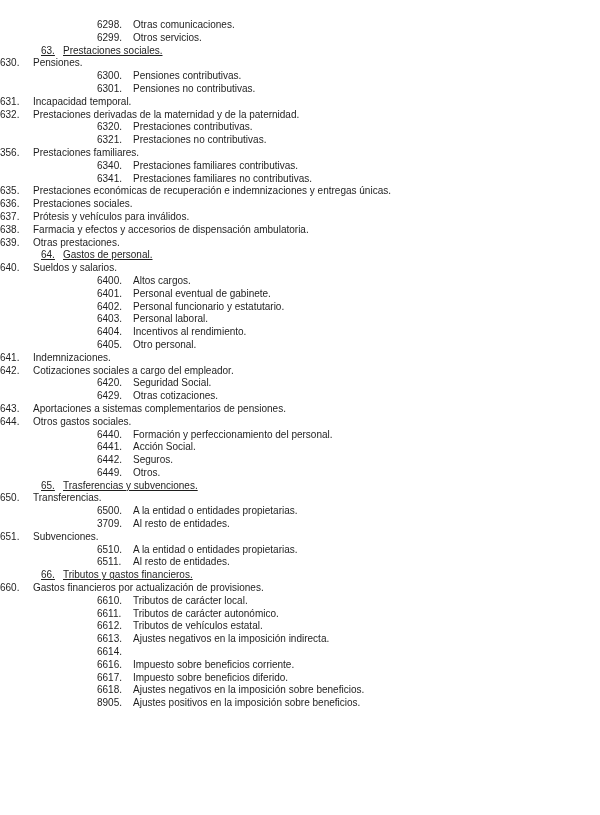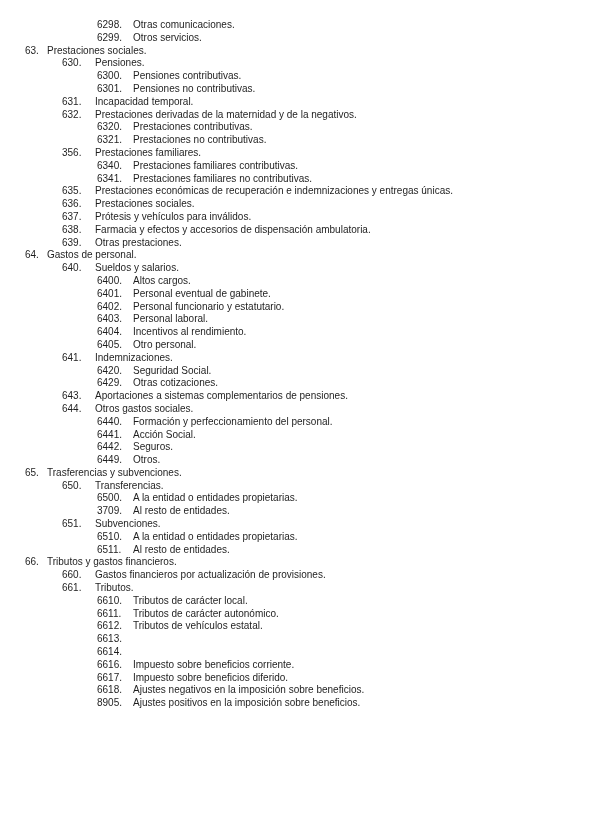--- a/index.html
+++ b/index.html
@@ -29,23 +29,23 @@
     line-height: 12.8px;
     white-space: nowrap;
   }
   .row .code {
     flex: 0 0 auto;
   }
   .row .label {
     flex: 0 0 auto;
   }
   
-  .row.lv1 { padding-left: 25px; }
+  .row.lv1 { padding-left: 41px; text-decoration: underline; }
   .row.lv1 .code { width: 22px; }
-  .row.lv2 { padding-left: 62px; }
+  .row.lv2 { }
   .row.lv2 .code { width: 33px; }
   .row.lv3 { padding-left: 97px; }
   .row.lv3 .code { width: 36px; }
 </style>
 </head>
 <body>
 
 <main class="page">
   <div class="code-list">
   <div class="row lv3">
@@ -78,21 +78,21 @@
     <span class="label">Pensiones no contributivas.</span>
   </div>
 
   <div class="row lv2">
     <span class="code">631.</span>
     <span class="label">Incapacidad temporal.</span>
   </div>
 
   <div class="row lv2">
     <span class="code">632.</span>
-    <span class="label">Prestaciones derivadas de la maternidad y de la negativos.</span>
+    <span class="label">Prestaciones derivadas de la maternidad y de la paternidad.</span>
   </div>
 
   <div class="row lv3">
     <span class="code">6320.</span>
     <span class="label">Prestaciones contributivas.</span>
   </div>
 
   <div class="row lv3">
     <span class="code">6321.</span>
     <span class="label">Prestaciones no contributivas.</span>
@@ -176,20 +176,24 @@
   <div class="row lv3">
     <span class="code">6405.</span>
     <span class="label">Otro personal.</span>
   </div>
 
   <div class="row lv2">
     <span class="code">641.</span>
     <span class="label">Indemnizaciones.</span>
   </div>
 
+  <div class="row lv2">
+    <span class="code">642.</span>
+    <span class="label">Cotizaciones sociales a cargo del empleador.</span>
+  </div>
 
   <div class="row lv3">
     <span class="code">6420.</span>
     <span class="label">Seguridad Social.</span>
   </div>
 
   <div class="row lv3">
     <span class="code">6429.</span>
     <span class="label">Otras cotizaciones.</span>
   </div>
@@ -262,42 +266,39 @@
   <div class="row lv1">
     <span class="code">66.</span>
     <span class="label">Tributos y gastos financieros.</span>
   </div>
 
   <div class="row lv2">
     <span class="code">660.</span>
     <span class="label">Gastos financieros por actualización de provisiones.</span>
   </div>
 
-  <div class="row lv2">
-    <span class="code">661.</span>
-    <span class="label">Tributos.</span>
-  </div>
 
   <div class="row lv3">
     <span class="code">6610.</span>
     <span class="label">Tributos de carácter local.</span>
   </div>
 
   <div class="row lv3">
     <span class="code">6611.</span>
     <span class="label">Tributos de carácter autonómico.</span>
   </div>
 
   <div class="row lv3">
     <span class="code">6612.</span>
     <span class="label">Tributos de vehículos estatal.</span>
   </div>
 
   <div class="row lv3">
     <span class="code">6613.</span>
+    <span class="label">Ajustes negativos en la imposición indirecta.</span>
   </div>
 
   <div class="row lv3">
     <span class="code">6614.</span>
   </div>
 
   <div class="row lv3">
     <span class="code">6616.</span>
     <span class="label">Impuesto sobre beneficios corriente.</span>
   </div>

